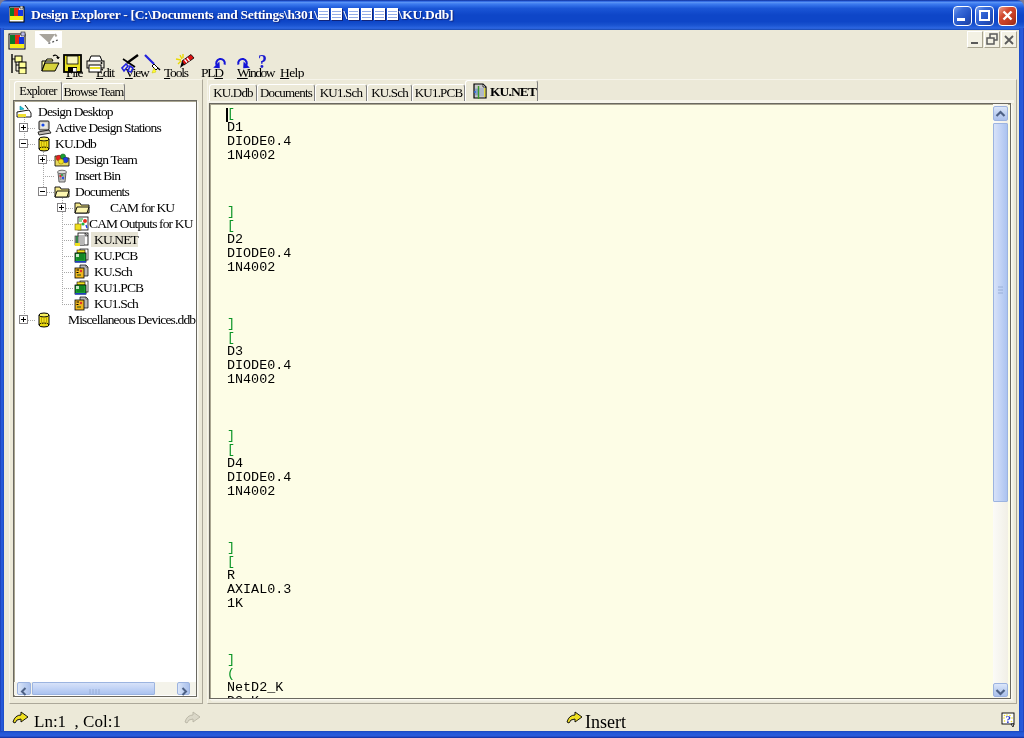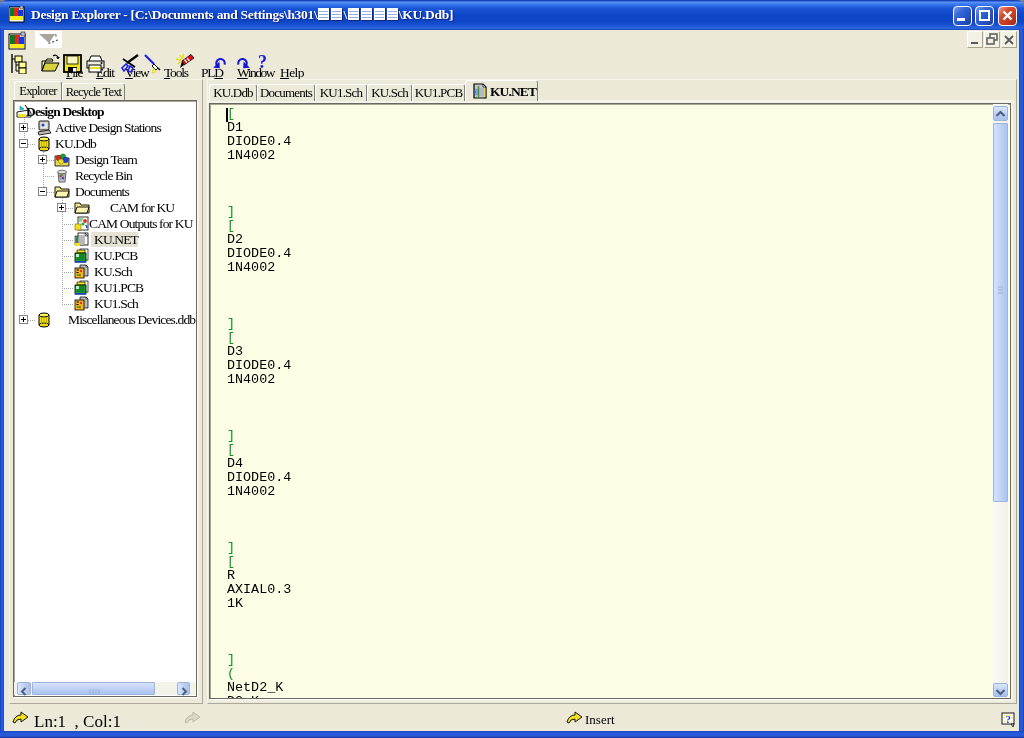--- a/index.html
+++ b/index.html
@@ -170,21 +170,21 @@
 <path d="M0.2 12.8 L6.4 6.6 L6.8 13.2 Z" fill="#1515d8"></path>
 </svg></div>
 <div class="abs" style="left:236px;top:55px;"><svg width="14" height="16" viewBox="0 0 14 16">
 <path d="M9.8 11 A4.3 4.3 0 1 0 2.4 9.6" fill="none" stroke="#1515d8" stroke-width="2.1"></path>
 <path d="M13.8 12.8 L7.6 6.6 L7.2 13.2 Z" fill="#1515d8"></path>
 </svg></div>
 <div class="abs" style="left:258px;top:53px;font-family:'Liberation Serif',serif;font-size:18px;font-weight:bold;color:#1a1ad0;line-height:18px;">?</div>
 
 <div class="abs" id="lpanel"></div>
 <div class="abs tab" id="tabExplorer">Explorer</div>
-<div class="abs tab" id="tabBrowse">Recycle Text</div>
+<div class="abs tab" id="tabBrowse">Browse Team</div>
 <div class="abs" id="treevp">
 <div class="dotv" style="left:10px;top:16px;height:204px;"></div>
 <div class="dotv" style="left:29px;top:47px;height:44px;"></div>
 <div class="dotv" style="left:48px;top:95px;height:108px;"></div>
 <div class="doth" style="left:10px;top:27px;width:12px;"></div>
 <div class="doth" style="left:10px;top:43px;width:12px;"></div>
 <div class="doth" style="left:10px;top:219px;width:12px;"></div>
 <div class="doth" style="left:29px;top:59px;width:11px;"></div>
 <div class="doth" style="left:29px;top:75px;width:11px;"></div>
 <div class="doth" style="left:29px;top:91px;width:11px;"></div>
@@ -195,21 +195,21 @@
 <div class="doth" style="left:48px;top:171px;width:11px;"></div>
 <div class="doth" style="left:48px;top:187px;width:11px;"></div>
 <div class="doth" style="left:48px;top:203px;width:11px;"></div>
 <div class="trow" style="left:0;top:3px;">
       <svg class="ticon" style="left:2px;" width="16" height="16" viewBox="0 0 16 16">
         <path d="M4 2 L8 5 L4 6 Z" fill="#18c8e0" stroke="#0888a0" stroke-width="0.6"></path>
         <path d="M1 8 L13 6 L15 9 L15 13 L1 13 Z" fill="#fff" stroke="#000" stroke-width="0.9"></path>
         <rect x="2" y="10" width="8" height="3" fill="#f0e030"></rect>
         <path d="M9 1 L12 5" stroke="#000" stroke-width="1"></path>
       </svg>
-      <span style="position:absolute;left:12px;font-weight:bold;">Design Desktop</span>
+      <span style="position:absolute;left:24px;">Design Desktop</span>
     </div>
 <div class="trow" style="left:0;top:19px;">
       <span class="ebox plus" style="left:5px;">
         <i></i>
         <b></b>
       </span>
       <svg class="ticon" style="left:22px;" width="16" height="16" viewBox="0 0 16 16">
         <rect x="3" y="1" width="10" height="9" rx="1" fill="#d8d4cc" stroke="#000" stroke-width="0.9"></rect>
         <rect x="5" y="3" width="6" height="5" fill="#e8e8e0"></rect>
         <circle cx="7" cy="5" r="1.6" fill="#1848e8"></circle>
@@ -245,21 +245,21 @@
     </div>
 <div class="trow" style="left:0;top:67px;">
       <svg class="ticon" style="left:40px;" width="16" height="16" viewBox="0 0 16 16">
         <path d="M4 4 L12 4 L11 14 L5 14 Z" fill="#c8c8c8" stroke="#555" stroke-width="0.9"></path>
         <ellipse cx="8" cy="4" rx="4.5" ry="1.8" fill="#e0e0e0" stroke="#555" stroke-width="0.8"></ellipse>
         <path d="M6 6 L6.4 12 M8 6 L8 12 M10 6 L9.6 12" stroke="#909090" stroke-width="1"></path>
         <circle cx="6.5" cy="8" r="1.2" fill="#e03030"></circle>
         <circle cx="9" cy="10" r="1.2" fill="#3050e0"></circle>
         <circle cx="8" cy="7" r="1" fill="#20a040"></circle>
       </svg>
-      <span style="position:absolute;left:61px;">Recycle Bin</span>
+      <span style="position:absolute;left:61px;">Insert Bin</span>
     </div>
 <div class="trow" style="left:0;top:83px;">
       <span class="ebox" style="left:24px;">
         <i></i>
       </span>
       <svg class="ticon" style="left:40px;" width="16" height="16" viewBox="0 0 16 16">
         <path d="M1 3 L6 3 L7 5 L15 5 L15 13 L1 13 Z" fill="#f4e88a" stroke="#000" stroke-width="0.9"></path>
         <path d="M1 13 L3 7 L15 7 L13 13 Z" fill="#fdf6b0" stroke="#000" stroke-width="0.9"></path>
       </svg>
       <span style="position:absolute;left:61px;">Documents</span>
@@ -446,21 +446,21 @@
 <svg class="abs" style="left:12px;top:711px;" width="17" height="13" viewBox="0 0 17 13">
     <path d="M1 11 Q3 4 9 4 L9 1 L16 6 L9 11 L9 8 Q4 8 3 12 Z" fill="#f0e020" stroke="#000" stroke-width="0.9"></path>
   </svg>
 <div class="abs" style="left:34px;top:712px;font-size:17px;">Ln:1&nbsp;&nbsp;, Col:1</div>
 <svg class="abs" style="left:184px;top:711px;" width="17" height="13" viewBox="0 0 17 13">
     <path d="M1 11 Q3 4 9 4 L9 1 L16 6 L9 11 L9 8 Q4 8 3 12 Z" fill="#dbd8c8" stroke="#b8b4a4" stroke-width="0.9"></path>
   </svg>
 <svg class="abs" style="left:566px;top:711px;" width="17" height="13" viewBox="0 0 17 13">
     <path d="M1 11 Q3 4 9 4 L9 1 L16 6 L9 11 L9 8 Q4 8 3 12 Z" fill="#f0e020" stroke="#000" stroke-width="0.9"></path>
   </svg>
-<div class="abs" style="left:585px;top:712px;font-size:13px;">Insert</div>
+<div class="abs" style="left:585px;top:712px;font-size:18px;">Insert</div>
 <svg class="abs" style="left:1001px;top:712px;" width="15" height="16" viewBox="0 0 15 16">
     <rect x="1" y="1" width="12" height="11" fill="#fff" stroke="#000" stroke-width="0.9"></rect>
     <path d="M10 12 L12 15 L13 12 Z" fill="#fff" stroke="#000" stroke-width="0.8"></path>
     <circle cx="3.5" cy="3.5" r="0.8" fill="#f0e020"></circle>
     <circle cx="6" cy="3" r="0.8" fill="#f0e020"></circle>
     <circle cx="9" cy="3.5" r="0.8" fill="#f0e020"></circle>
     <circle cx="3" cy="6" r="0.8" fill="#f0e020"></circle>
     <circle cx="11" cy="6" r="0.8" fill="#f0e020"></circle>
     <circle cx="3.5" cy="9" r="0.8" fill="#f0e020"></circle>
     <circle cx="10.5" cy="9.5" r="0.8" fill="#f0e020"></circle>

